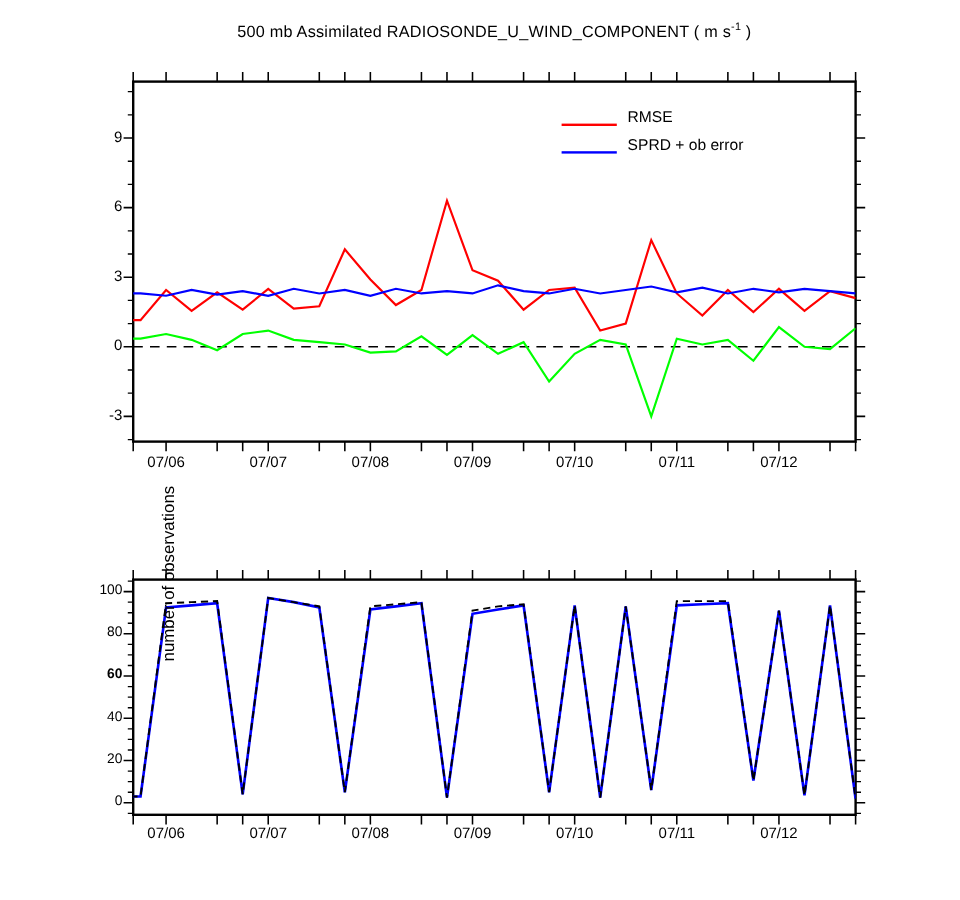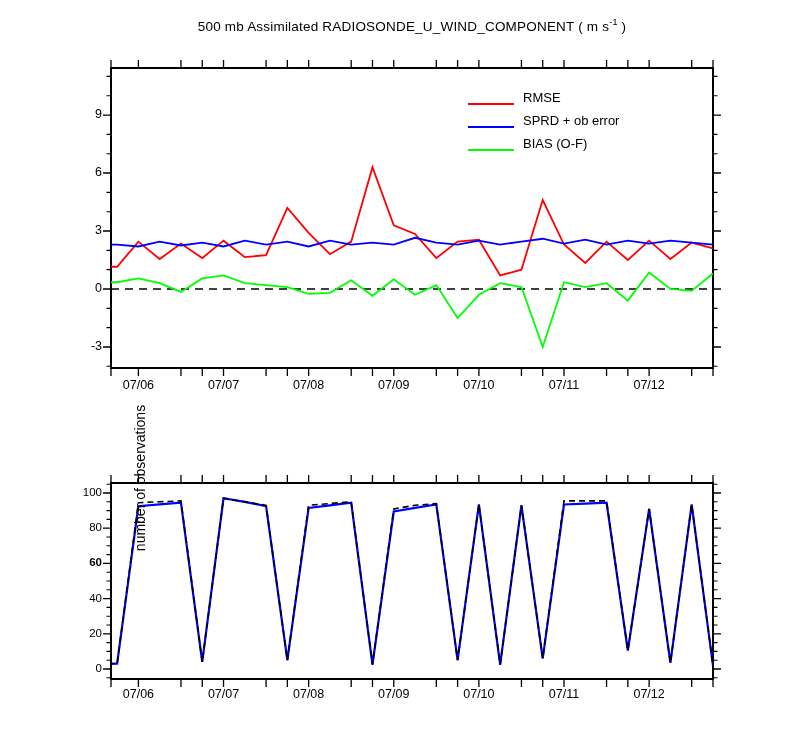--- a/index.html
+++ b/index.html
@@ -56,24 +56,20 @@
 
   <div class="abs" id="legend">
     <div class="legend-row">
       <span class="legend-swatch" style="background: rgb(255, 0, 0);"></span>
       <span class="legend-text">RMSE</span>
     </div>
     <div class="legend-row">
       <span class="legend-swatch" style="background: rgb(0, 0, 255);"></span>
       <span class="legend-text">SPRD + ob error</span>
     </div>
-    <div class="legend-row">
-      <span class="legend-swatch" style="background: rgb(0, 255, 0);"></span>
-      <span class="legend-text">BIAS (O-F)</span>
-    </div>
   </div>
 
 
   <div class="abs" id="obs-axis-label">number of observations</div>
 
 <div class="abs ylab-top" style="left: 62px; top: 338.99px;">-3</div>
     <div class="abs ylab-top" style="left: 62px; top: 281px;">0</div>
     <div class="abs ylab-top" style="left: 62px; top: 223.01px;">3</div>
     <div class="abs ylab-top" style="left: 62px; top: 165.02px;">6</div>
     <div class="abs ylab-top" style="left: 62px; top: 107.03px;">9</div>

